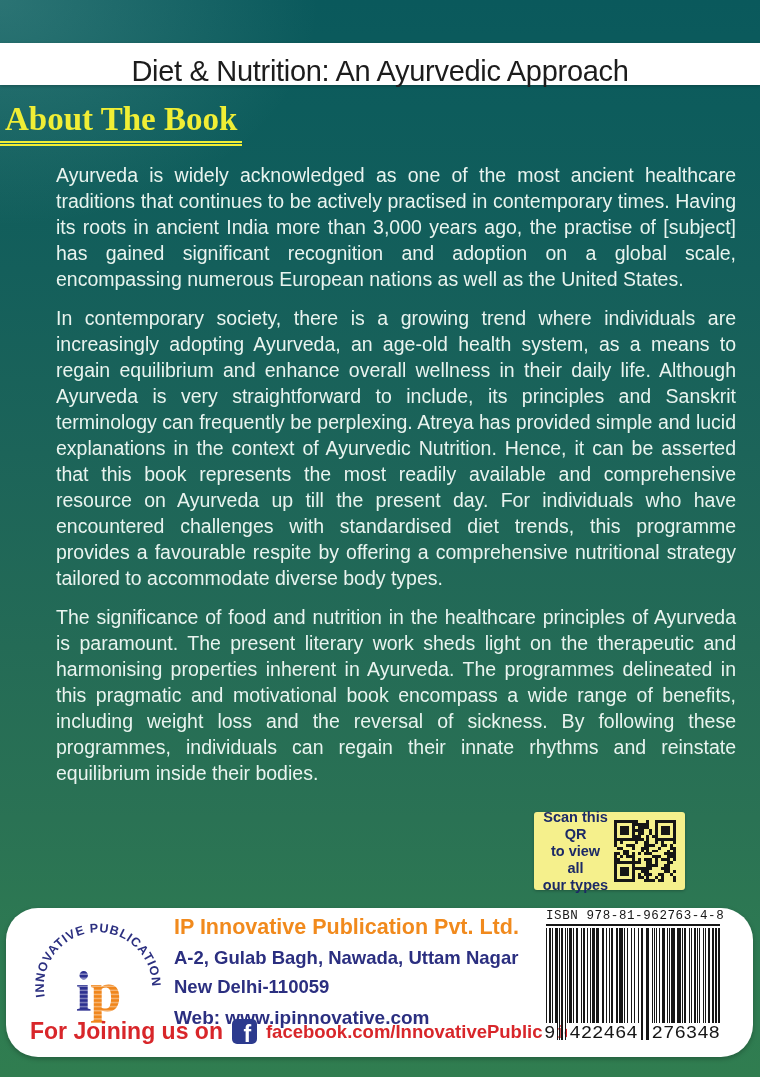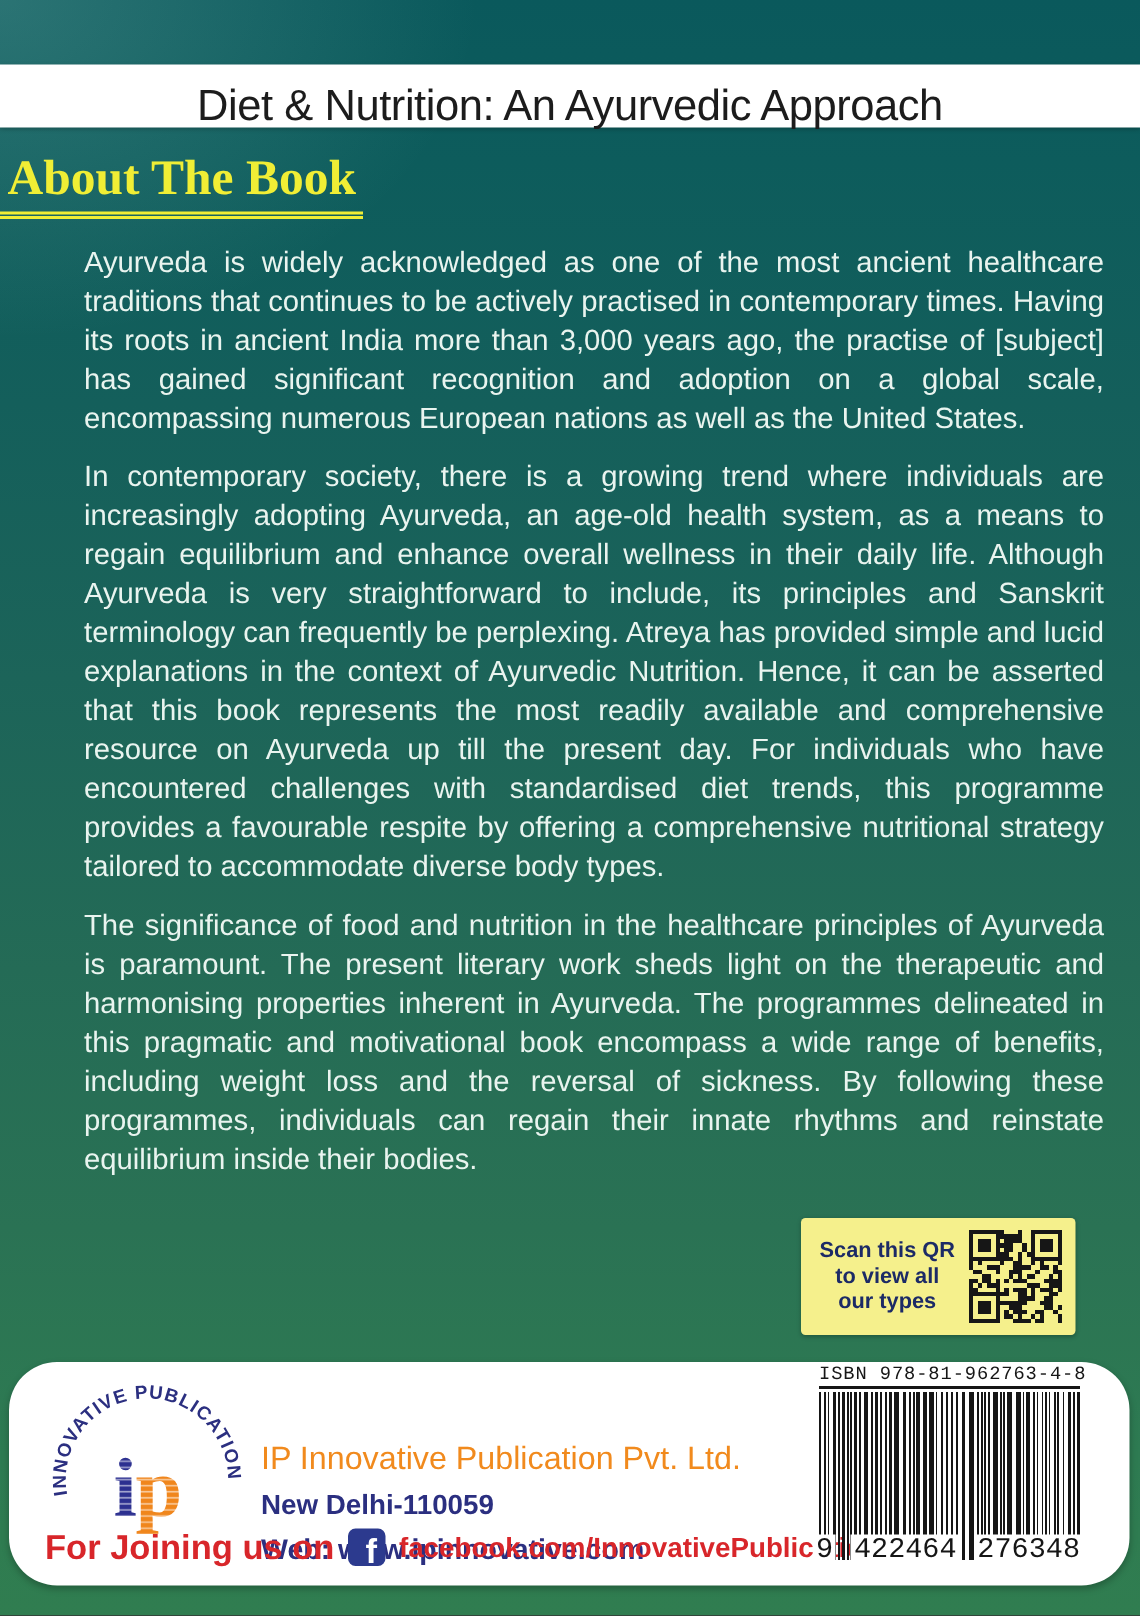--- a/index.html
+++ b/index.html
@@ -31,21 +31,21 @@
     border-bottom:5px double var(--heading_yellow,#f0ee35);padding:0 5px 3px;
   }
   
   .body-text{position:absolute;top:162px;left:40px;width:680px;margin-left:16px;}
   .body-text p{
     margin:0 0 13px;font-size:19.5px;line-height:26px;
     color:var(--body_text,#e9f4ef);text-align:justify;
   }
   
   .qr-box{
-    position:absolute;left:534px;top:812px;width:183px;height:78px;
+    position:absolute;left:534px;top:812px;width:151px;height:78px;
     background:var(--qr_box_bg,#f5f08c);border-radius:3px;
     display:flex;align-items:center;box-sizing:border-box;padding:0 9px 0 8px;
     box-shadow:0 1px 3px rgba(0,0,0,.25);
   }
   .qr-text{
     flex:1;color:var(--qr_text_navy,#1c2a66);font-weight:bold;
     font-size:14.5px;line-height:17px;text-align:center;
   }
   .qr-code{width:62px;height:62px;flex:none;margin-left:5px;}
   
@@ -53,21 +53,21 @@
     position:absolute;left:6px;top:908px;width:747px;height:149px;
     background:var(--panel_white,#fff);border-radius:32px;
     box-shadow:0 2px 5px rgba(0,0,0,.25);
   }
   .logo{position:absolute;left:16px;top:6px;width:152px;height:116px;}
   .logo svg{width:100%;height:100%;}
   .arc-text{fill:var(--publisher_navy,#2b2f80);font-family:"Liberation Sans",sans-serif;
     font-weight:bold;font-size:13px;letter-spacing:.8px;}
   .mg-i,.mg-p{font-family:"Liberation Serif",serif;font-weight:bold;font-size:58px;}
   .pub{position:absolute;left:168px;top:7px;white-space:nowrap;}
-  .pub-name{color:var(--publisher_orange,#f18a1d);font-weight:normal;font-size:21.5px;margin-bottom:7px;margin-top:45px;}
+  .pub-name{color:var(--publisher_orange,#f18a1d);font-weight:bold;font-size:21.5px;margin-bottom:7px;}
   .pub-line{color:var(--publisher_navy,#2b2f80);font-weight:bold;font-size:18.5px;margin-bottom:7px;}
   .pub-web{color:var(--publisher_navy,#2b2f80);font-weight:bold;font-size:19px;margin-top:9px;}
   .social{position:absolute;left:24px;top:110px;display:flex;align-items:center;gap:9px;white-space:nowrap;}
   .social-prefix{color:var(--social_red,#d8262a);font-weight:bold;font-size:23px;}
   .fb-icon{
     width:25px;height:25px;border-radius:5px;background:var(--facebook_blue,#2c3a8e);
     color:#fff;font-weight:bold;font-size:23px;line-height:25px;
     display:flex;justify-content:center;overflow:hidden;
   }
   .fb-icon span{display:block;transform:translate(3px,3px);}
@@ -382,20 +382,21 @@
         <text class="arc-text">
           <textPath href="#arcPath" startOffset="14">INNOVATIVE PUBLICATION</textPath>
         </text>
         <text class="mg-i" x="60" y="100" text-anchor="middle" fill="url(#stripeBlue)">i</text>
         <text class="mg-p" x="67" y="100" fill="url(#stripeOrange)">p</text>
       </svg>
     </div>
 
     <div class="pub">
       <div class="pub-name">IP Innovative Publication Pvt. Ltd.</div>
+      <div class="pub-line">A-2, Gulab Bagh, Nawada, Uttam Nagar</div>
       <div class="pub-line">New Delhi-110059</div>
       <div class="pub-web">Web: www.ipinnovative.com</div>
     </div>
 
     <div class="social">
       <span class="social-prefix">For Joining us on</span>
       <span class="fb-icon">
         <span>f</span>
       </span>
       <span class="social-url">facebook.com/InnovativePublicationIndia</span>

